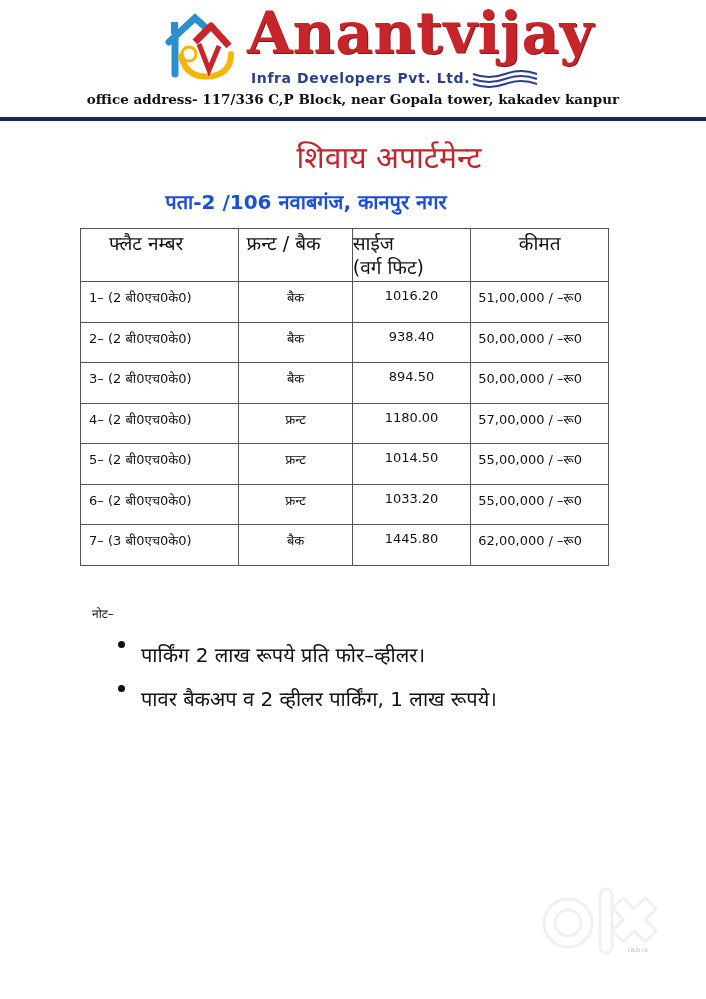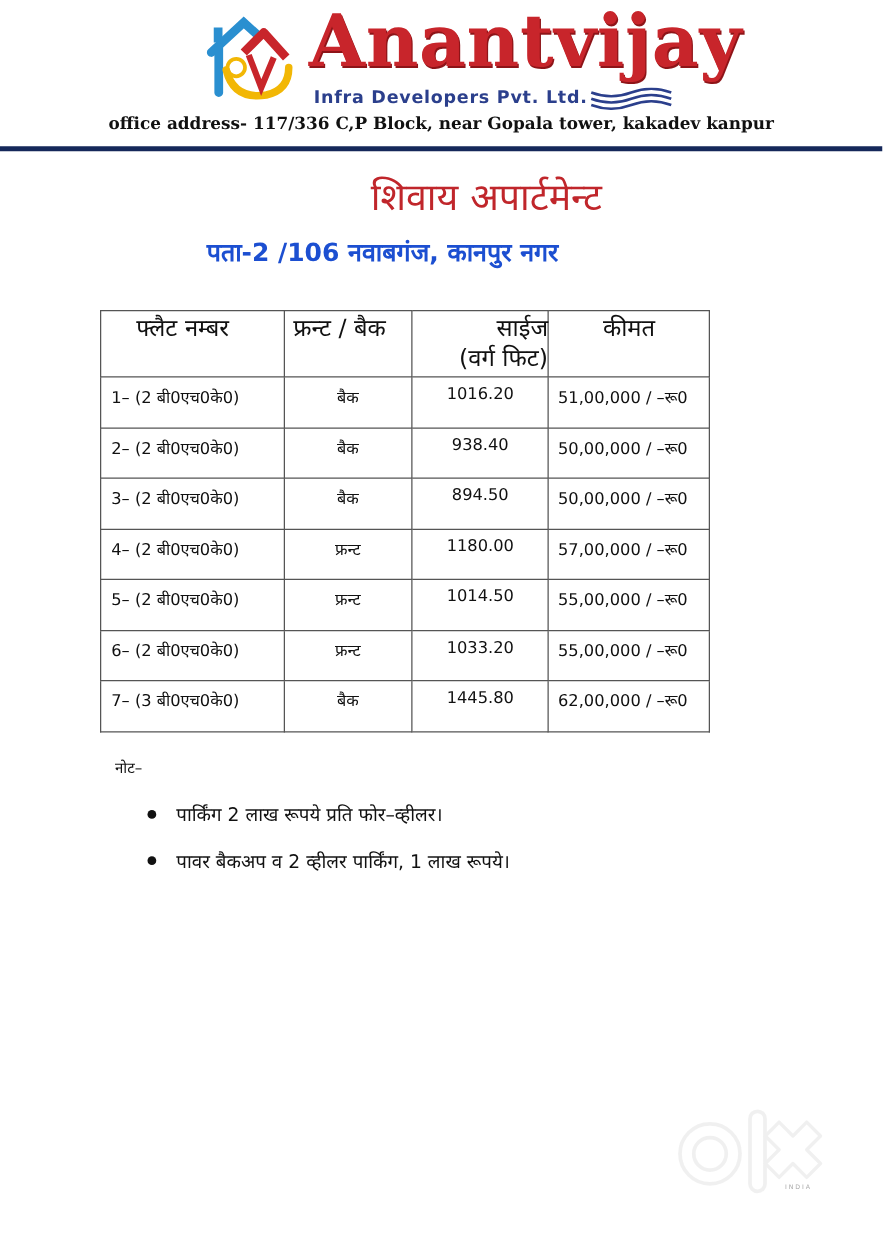--- a/index.html
+++ b/index.html
@@ -34,43 +34,43 @@
     position:absolute; left:16px; width:706px; top:136px; text-align:center;
     font-family:"DejaVu Sans", sans-serif; font-size:30px; color:#c0262b; padding-left:40px;
   }
   .project-address {
     position:absolute; left:0; width:592px; top:188px; text-align:center;
     font-family:"DejaVu Sans", sans-serif; font-size:20px; font-weight:bold; color:#1c4fd1; padding-left:20px;
   }
 
   
   table.price-table {
-    position:absolute; left:80px; top:248px; width:488px;
+    position:absolute; left:80px; top:228px; width:529px;
     border-collapse:collapse; font-family:"DejaVu Sans", sans-serif;
   }
   .price-table th, .price-table td { border:1px solid #555; vertical-align:top; }
   .price-table th { font-weight:normal; font-size:19px; height:53px; padding-top:2px; line-height:24px; }
   .price-table td { height:40.5px; font-size:13px; padding-top:6px; }
   .col1 { width:176px; }
   .col2 { width:129px; }
   .col3 { width:132px; }
   .col4 { width:151px; }
   .th-flat { text-align:left; padding-left:28px; }
   .th-fb { text-align:left; padding-left:7px; }
-  .th-size { text-align:right;margin-top:48px; }
+  .th-size { text-align:left;margin-top:48px; }
   .th-price { text-align:center; }
   .td-flat { text-align:left; padding-left:8px; }
   .td-fb { text-align:center; }
   .td-size { text-align:center; }
   .td-price { text-align:left; padding-left:7px; }
 
   
   .note-label { position:absolute; left:92px; top:605px; font-size:12px; }
   .notes { position:absolute; left:118px; top:641px; list-style:none; }
-  .notes li { font-size:15px; margin-bottom:17px; display:flex; align-items:center; }
+  .notes li { font-size:20px; margin-bottom:17px; display:flex; align-items:flex-start; }
   .bullet { display:inline-block; width:7px; height:7px; border-radius:50%; background:#111; margin-right:16px; }
 
   
   .olx { position:absolute; left:540px; top:885px; width:130px; height:72px; opacity:0.35; }
   .olx-india { position:absolute; left:628px; top:947px; font-size:5px; color:#aaa; letter-spacing:1.5px; }
 </style>
 </head>
 <body>
 
 <div class="logo">

